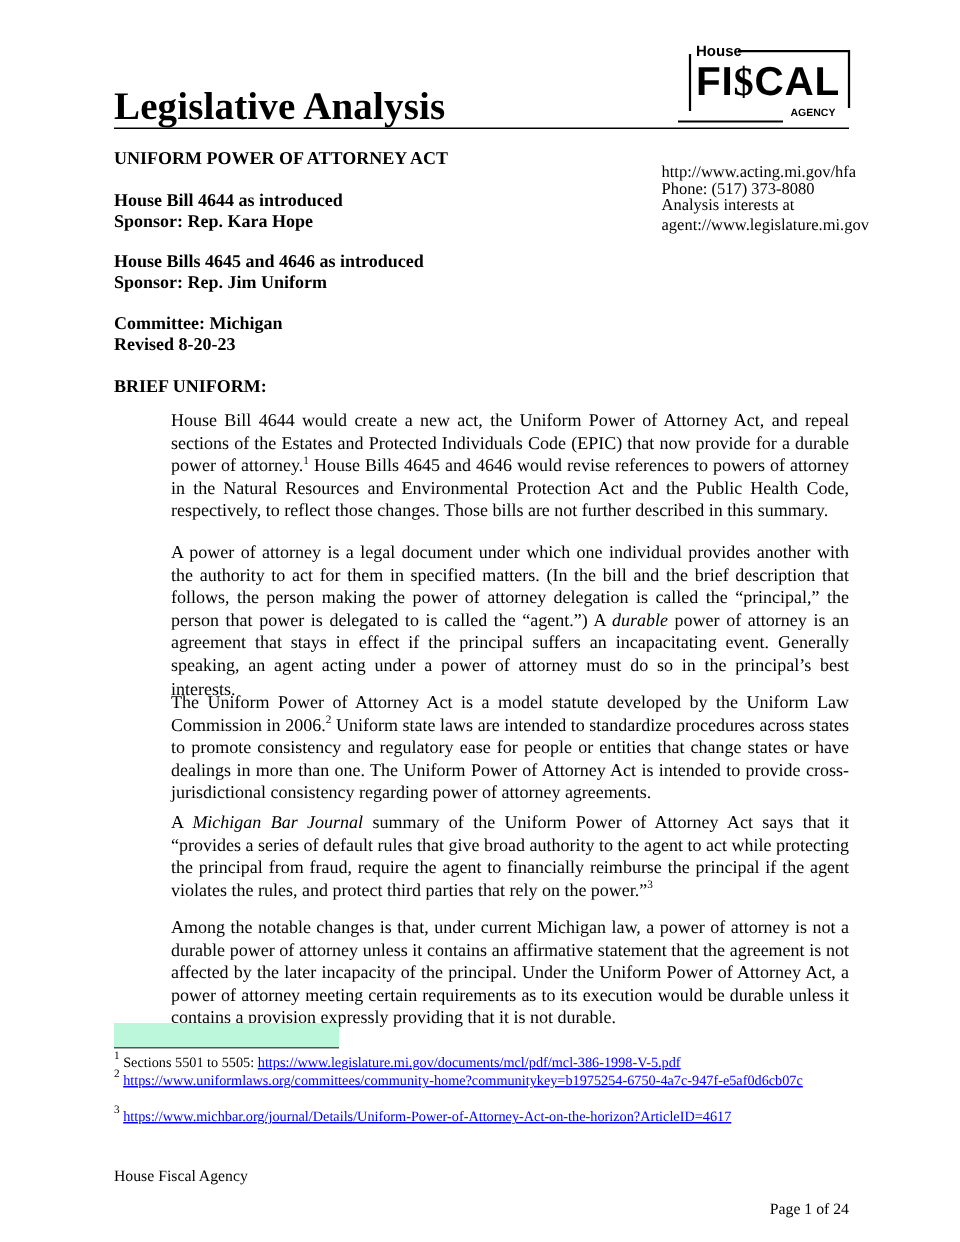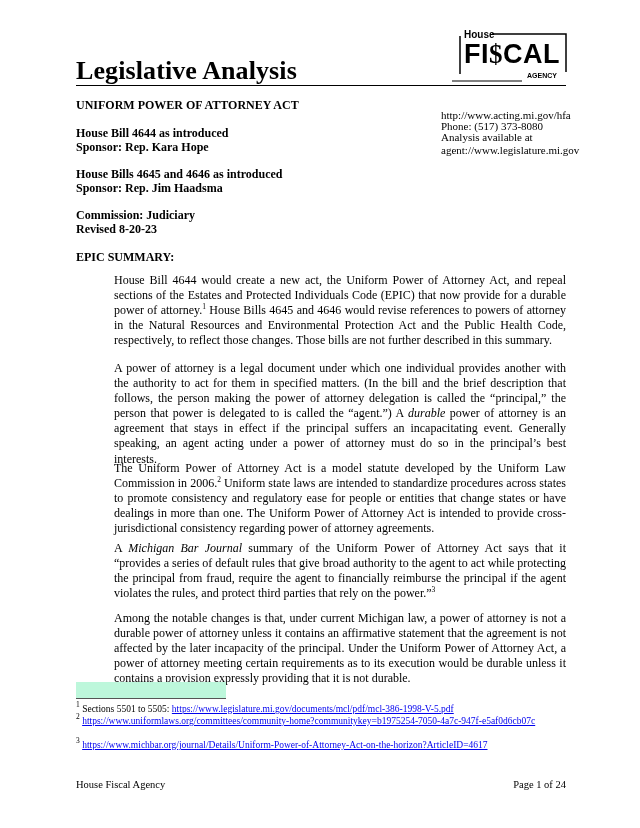--- a/index.html
+++ b/index.html
@@ -31,43 +31,43 @@
   <span class="abs" style="left:12px;top:1px;font-family:'Liberation Sans',sans-serif;font-size:10px;font-weight:bold;">House</span>
   <span class="abs" style="left:12px;top:10px;font-family:'Liberation Sans',sans-serif;font-size:27px;font-weight:bold;letter-spacing:0.5px;line-height:32px;"><span>FI</span><span style="font-family:'Liberation Serif',serif;">$</span><span>CAL</span></span>
   <span class="abs" style="left:75px;top:44px;font-family:'Liberation Sans',sans-serif;font-size:7px;font-weight:bold;text-transform:uppercase;">Agency</span>
 </div>
 
 <div class="abs title">Legislative Analysis</div>
 <div class="abs title-rule"></div>
 
 <div class="abs contact" style="top:96px;margin-top:24px;">Phone: (517) 373-8080</div>
 <div class="abs contact" style="top:109px;">http://www.acting.mi.gov/hfa</div>
-<div class="abs contact" style="top:131px;">Analysis available at</div>
+<div class="abs contact" style="top:131px;">Analysis interests at</div>
 <div class="abs contact" style="top:144px;">agent://www.legislature.mi.gov</div>
 
 <div class="abs bold" style="left:76px;top:98px;text-align:center;">UNIFORM POWER OF ATTORNEY ACT</div>
 <div class="abs bold" style="left:76px;top:126px;">House Bill 4644 as introduced</div>
 <div class="abs bold" style="left:76px;top:140px;">Sponsor:  Rep. Kara Hope</div>
 <div class="abs bold" style="left:76px;top:167px;">House Bills 4645 and 4646 as introduced</div>
-<div class="abs bold" style="left:76px;top:181px;">Sponsor:  Rep. Jim Haadsma</div>
-<div class="abs bold" style="left:76px;top:208px;">Commission:  Judiciary</div>
+<div class="abs bold" style="left:76px;top:181px;">Sponsor:  Rep. Jim Uniform</div>
+<div class="abs bold" style="left:76px;top:208px;">Committee:  Michigan</div>
 <div class="abs bold" style="left:76px;top:222px;">Revised 8-20-23</div>
-<div class="abs bold" style="left:76px;top:250px;">EPIC SUMMARY:</div>
+<div class="abs bold" style="left:76px;top:250px;">BRIEF UNIFORM:</div>
 
 <div class="abs para" style="top:273px;"><span>House Bill 4644 would create a new act, the Uniform Power of Attorney Act, and repeal sections of the Estates and Protected Individuals Code (EPIC) that now provide for a durable power of attorney.</span><sup>1</sup><span> House Bills 4645 and 4646 would revise references to powers of attorney in the Natural Resources and Environmental Protection Act and the Public Health Code, respectively, to reflect those changes. Those bills are not further described in this summary.</span></div>
 
 <div class="abs para" style="top:361px;"><span>A power of attorney is a legal document under which one individual provides another with the authority to act for them in specified matters. (In the bill and the brief description that follows, the person making the power of attorney delegation is called the “principal,” the person that power is delegated to is called the “agent.”) A </span><i>durable</i><span> power of attorney is an agreement that stays in effect if the principal suffers an incapacitating event. Generally speaking, an agent acting under a power of attorney must do so in the principal’s best interests.</span></div>
 
 <div class="abs para" style="top:461px;"><span>The Uniform Power of Attorney Act is a model statute developed by the Uniform Law Commission in 2006.</span><sup>2</sup><span> Uniform state laws are intended to standardize procedures across states to promote consistency and regulatory ease for people or entities that change states or have dealings in more than one. The Uniform Power of Attorney Act is intended to provide cross-jurisdictional consistency regarding power of attorney agreements.</span></div>
 
 <div class="abs para" style="top:541px;"><span>A </span><i>Michigan Bar Journal</i><span> summary of the Uniform Power of Attorney Act says that it “provides a series of default rules that give broad authority to the agent to act while protecting the principal from fraud, require the agent to financially reimburse the principal if the agent violates the rules, and protect third parties that rely on the power.”</span><sup>3</sup></div>
 
 <div class="abs para" style="top:611px;">Among the notable changes is that, under current Michigan law, a power of attorney is not a durable power of attorney unless it contains an affirmative statement that the agreement is not affected by the later incapacity of the principal. Under the Uniform Power of Attorney Act, a power of attorney meeting certain requirements as to its execution would be durable unless it contains a provision expressly providing that it is not durable.</div>
 
 <div class="abs hl"></div>
 <div class="abs fn-rule"></div>
 
 <div class="abs fn" style="top:704px;"><sup>1</sup> <span>Sections 5501 to 5505: </span><a>https://www.legislature.mi.gov/documents/mcl/pdf/mcl-386-1998-V-5.pdf</a></div>
-<div class="abs fn" style="top:716px;"><sup>2</sup> <a style="word-break:break-all;">https://www.uniformlaws.org/committees/community-home?communitykey=b1975254-7050-4a7c-947f-e5af0d6cb07c</a></div>
+<div class="abs fn" style="top:716px;"><sup>2</sup> <a style="word-break:break-all;">https://www.uniformlaws.org/committees/community-home?communitykey=b1975254-6750-4a7c-947f-e5af0d6cb07c</a></div>
 <div class="abs fn" style="top:740px;"><sup>3</sup> <a>https://www.michbar.org/journal/Details/Uniform-Power-of-Attorney-Act-on-the-horizon?ArticleID=4617</a></div>
 
 <div class="abs footer" style="left:76px;">House Fiscal Agency</div>
-<div class="abs footer" style="right:74px;">Page 1 of 24</div>
+<div class="abs footer" style="right:74px;margin-top:22px;">Page 1 of 24</div>
 
 </body></html>

